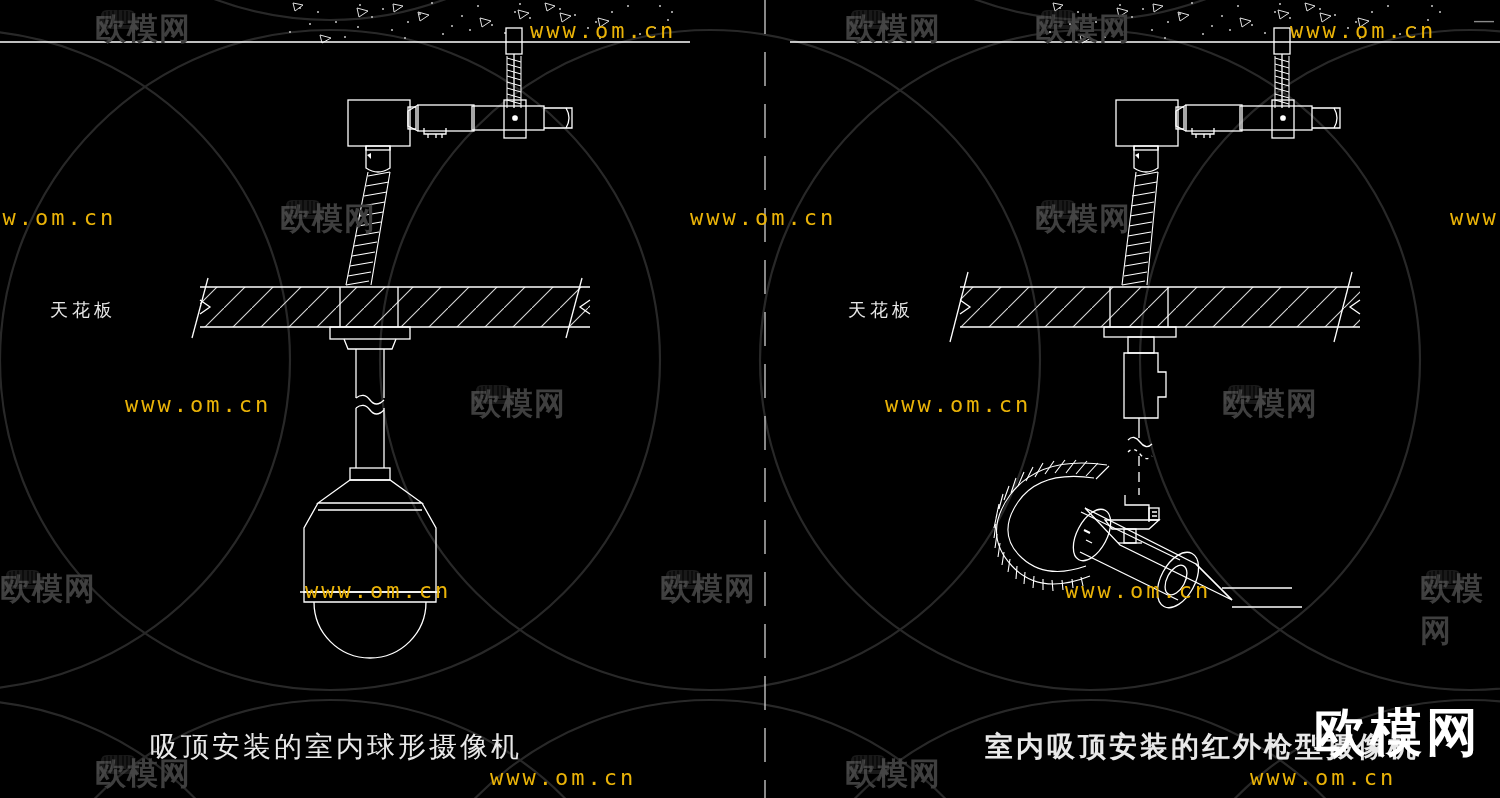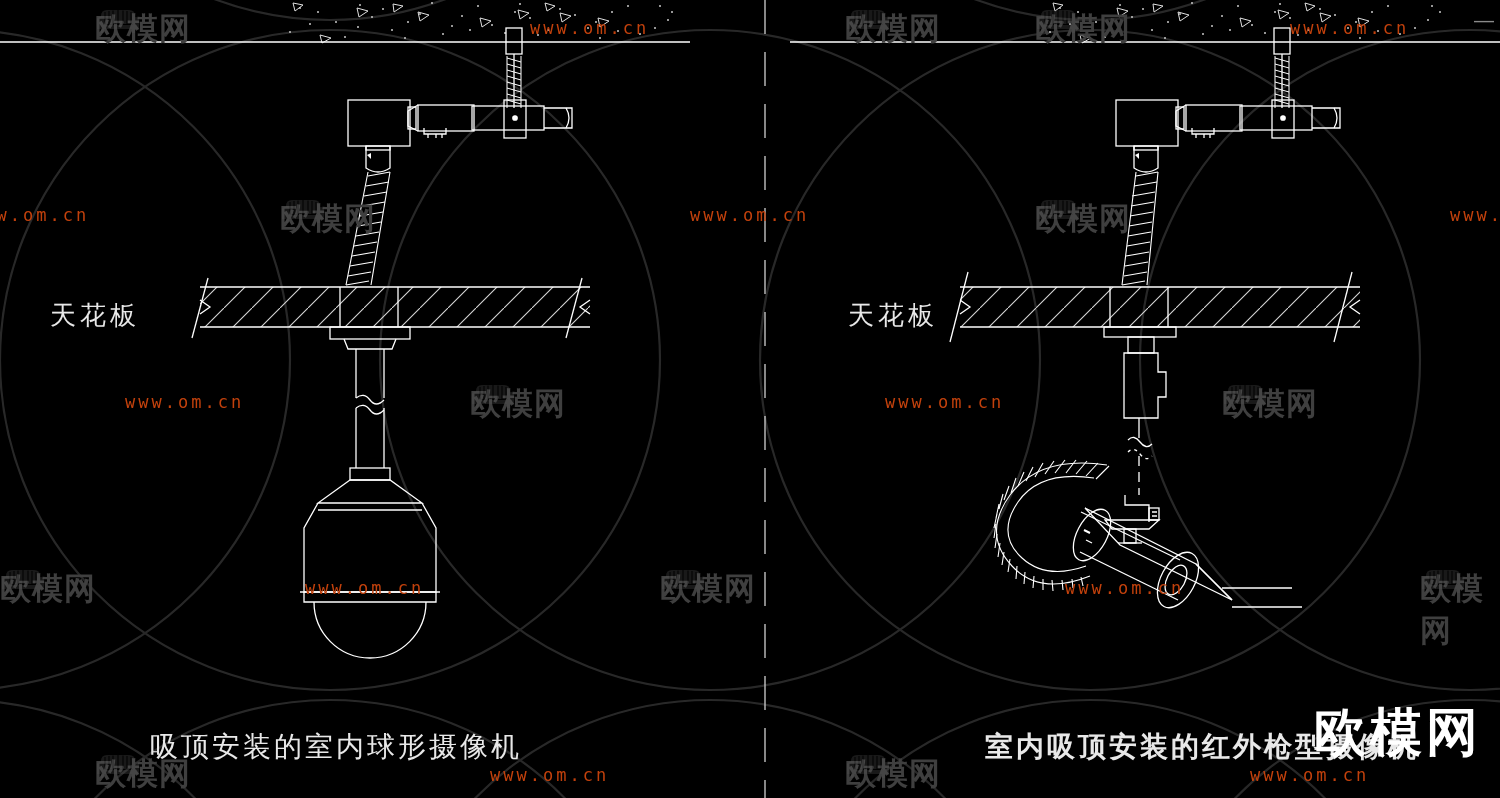--- a/index.html
+++ b/index.html
@@ -6,25 +6,25 @@
   body{
     width:1500px;height:798px;
     font-family:"Liberation Sans","DejaVu Sans",sans-serif;
     overflow:hidden;position:relative;
   }
   #stage{position:absolute;left:0;top:0;width:1500px;height:798px;background:#000;}
   #stage svg{position:absolute;left:0;top:0;}
   .wm-row{position:absolute;display:flex;align-items:center;gap:10px;pointer-events:none;}
   .wm-sofa{width:46px;height:26px;opacity:.30;}
   .wm-logo-text{font-size:31px;color:#3f3f3f;letter-spacing:1px;font-weight:700;}
-  .wm-url{position:absolute;font-size:17px;color:#c2410c;letter-spacing:3px;
+  .wm-url{position:absolute;font-size:22px;color:#eab308;letter-spacing:3px;
           font-family:"DejaVu Sans Mono",monospace;pointer-events:none;}
   .caption{position:absolute;color:#e8e8e8;font-size:28px;letter-spacing:3px;
            white-space:nowrap;}
-  .ceil-label{position:absolute;color:#e8e8e8;font-size:26px;letter-spacing:4px;}
+  .ceil-label{position:absolute;color:#e8e8e8;font-size:18px;letter-spacing:4px;}
   #brand{position:absolute;right:18px;bottom:38px;text-align:left;pointer-events:none;}
   #brand .b-name{font-size:52px;color:#fff;font-weight:700;letter-spacing:4px;line-height:1.05;}
   #brand .b-id{font-size:34px;color:#fff;letter-spacing:1px;line-height:1.15;
                font-family:"DejaVu Sans",sans-serif;}
   #minus{position:absolute;right:6px;top:10px;color:#8a8a8a;font-size:20px;line-height:1;}
 </style>
 </head>
 <body>
 
 <div id="stage">

